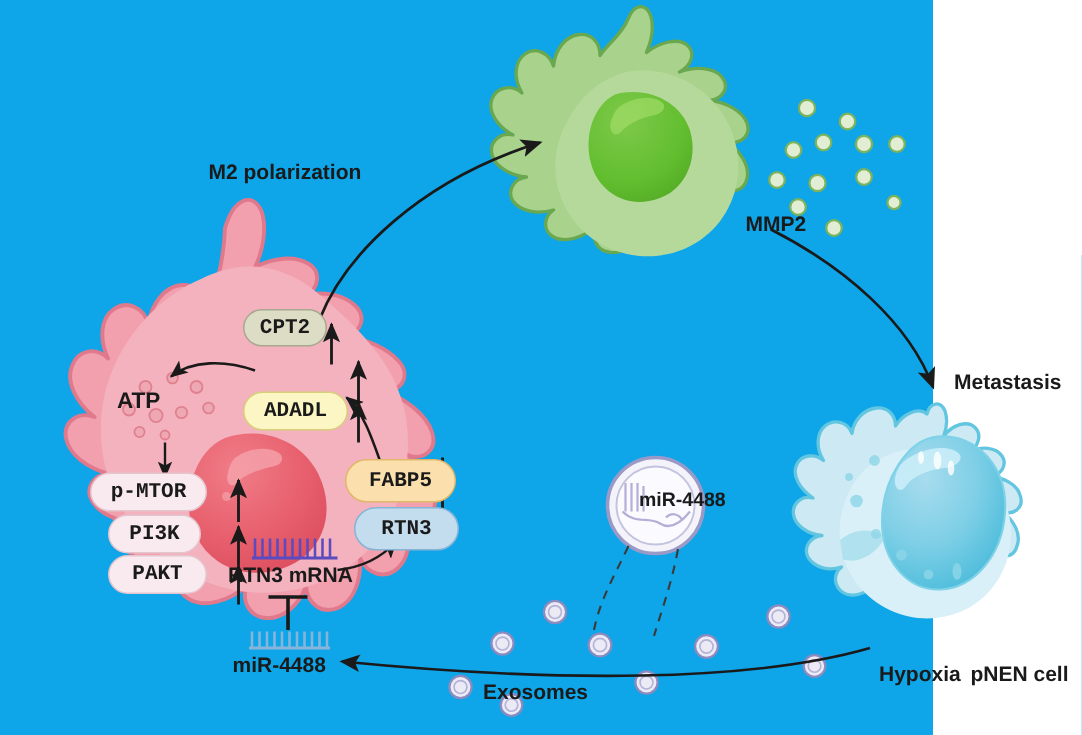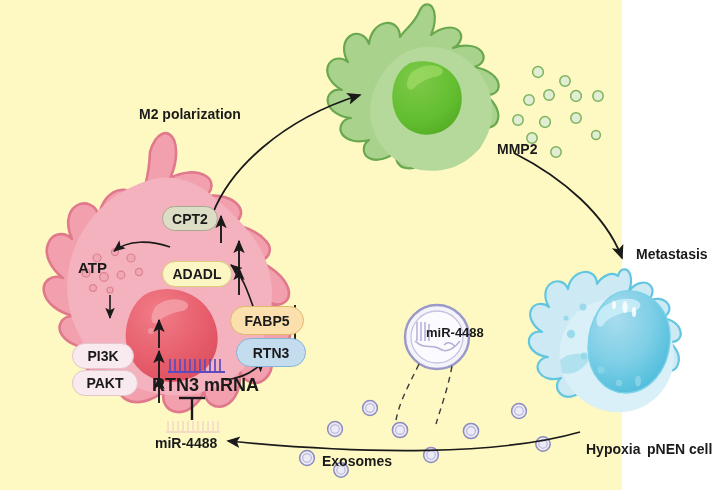--- a/index.html
+++ b/index.html
@@ -1,23 +1,23 @@
 <!DOCTYPE html>
 <html><head>
 <meta charset="utf-8">
 <style>
   html,body{margin:0;padding:0;background:#ffffff;}
   body{width:721px;height:490px;overflow:hidden;font-family:"Liberation Sans",sans-serif;}
-  #stage{position:relative;width:622px;height:490px;background:#fef9c3;}
+  #stage{position:relative;width:622px;height:490px;background:#0ea5e9;}
   #stage svg{position:absolute;left:0;top:0;}
   .lbl{position:absolute;font-family:"Liberation Sans",sans-serif;font-weight:bold;color:#1a1a1a;white-space:nowrap;}
   .plain{font-size:13px;}
   .chip{position:absolute;display:flex;align-items:center;justify-content:center;
         border-radius:999px;font-weight:bold;font-size:14px;color:#1a1a1a;
-        font-family:Liberation Sans, sans-serif;white-space:nowrap;}
+        font-family:Liberation Mono, monospace;white-space:nowrap;}
   .chip span.sub{font-size:10px;font-weight:normal;margin-left:3px;}
 </style>
 </head>
 <body>
 
 <div id="stage">
 
   <svg width="721" height="490" viewBox="0 0 721 490">
     <defs>
       <marker id="ah" markerWidth="9" markerHeight="9" refX="7" refY="4" orient="auto" markerUnits="strokeWidth">
@@ -277,41 +277,44 @@
   </svg>
 
   <div class="lbl plain" style="left:139px;top:106px;font-size:14px;">M2 polarization</div>
 
   <div class="lbl plain" style="left:497px;top:141px;font-size:14px;">MMP2</div>
 
   <div class="lbl plain" style="left:588px;top:246px;font-size:14px;margin-left:48px;">Metastasis</div>
 
   <div class="lbl plain" style="left:78px;top:259px;font-size:15px;">ATP</div>
 
-  <div class="lbl plain" style="left:152px;top:375px;font-size:18px;">RTN3 mRNA</div>
+  <div class="lbl plain" style="left:152px;top:375px;font-size:14px;">RTN3 mRNA</div>
 
   <div class="lbl plain" style="left:155px;top:435px;font-size:14px;">miR-4488</div>
 
   <div class="lbl plain" style="left:322px;top:453px;font-size:14px;">Exosomes</div>
 
   <div class="lbl plain" style="left:426px;top:325px;font-size:13px;">miR-4488</div>
 
   <div class="lbl plain" style="left:586px;top:441px;font-size:14px;">Hypoxia</div>
 
   <div class="lbl plain" style="left:647px;top:441px;font-size:14px;">pNEN cell</div>
 
   <div class="chip" style="left:162px;top:206px;width:54px;height:23px;background:#ddddc6;border:1.6px solid #a8a890;">
     <span>CPT2</span>
   </div>
 
 
   <div class="chip" style="left:162px;top:261px;width:68px;height:24px;background:#fbf6c3;border:1.6px solid #d8cf7a;justify-content:center;">
     <span>ADADL</span>
   </div>
 
+  <div class="chip" style="left:60px;top:315px;width:76px;height:24px;background:#f8eaee;border:1.6px solid #e4c4cd;">
+    <span>p-MTOR</span>
+  </div>
 
   <div class="chip" style="left:72px;top:343px;width:60px;height:24px;background:#f8eaee;border:1.6px solid #e4c4cd;align-items:center;">
     <span>PI3K</span>
   </div>
 
   <div class="chip" style="left:72px;top:370px;width:64px;height:24px;background:#f8eaee;border:1.6px solid #e4c4cd;">
     <span>PAKT</span>
   </div>
 
   <div class="chip" style="left:230px;top:306px;width:72px;height:27px;background:#fbe0ae;border:1.6px solid #e0b86a;">

